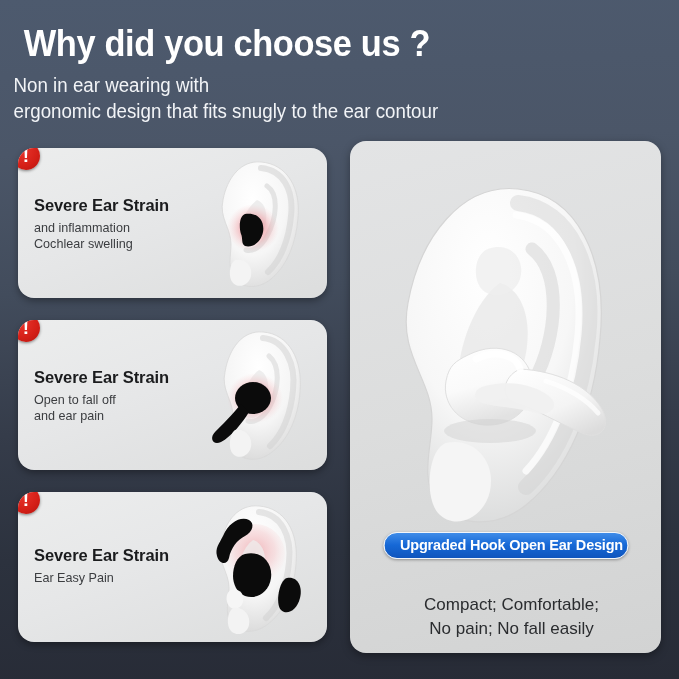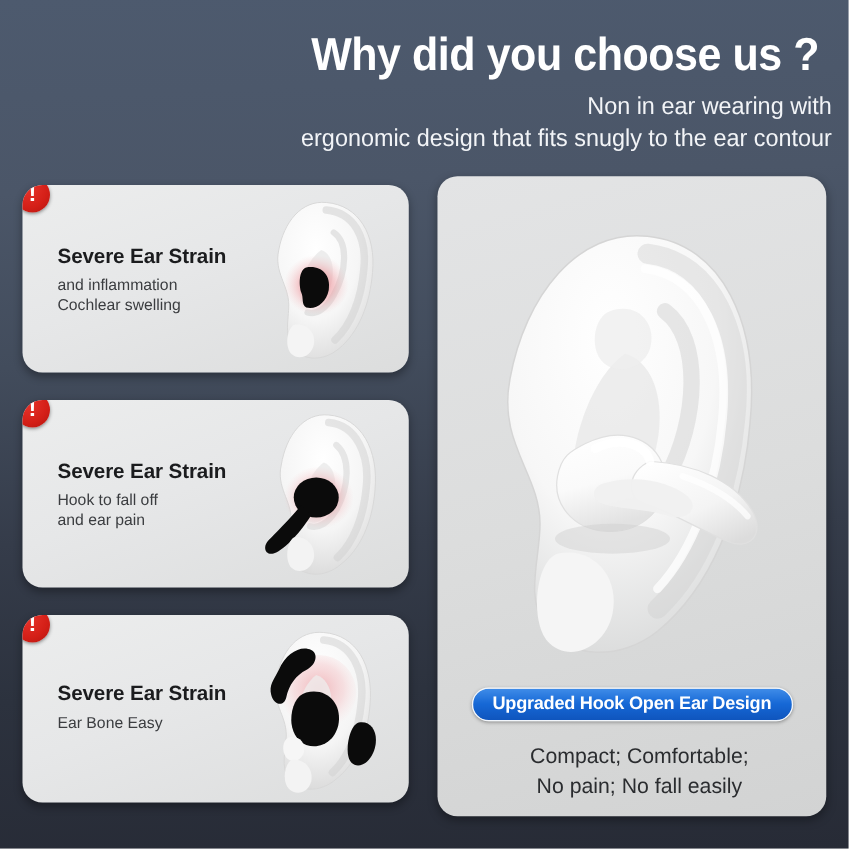--- a/index.html
+++ b/index.html
@@ -20,21 +20,21 @@
         #353c4a 62%,
         #2c323e 80%,
         #272b36 100%);
     overflow:hidden;
   }
 
   
   #header {
     position:absolute;
     left:0; top:0; width:679px;
-    text-align:right;
+    text-align:left;
   }
   #title {
     margin-top:24px;
     font-size:37px;
     font-weight:bold;
     color:#ffffff;
     letter-spacing:-0.4px;
     transform:scaleX(0.93);
     line-height:1.08;
     white-space:nowrap;
@@ -58,21 +58,21 @@
     border-radius:16px;
     box-shadow:0 3px 7px rgba(0,0,0,0.33);
     overflow:hidden;
   }
   #card1 { top:148px; }
   #card2 { top:320px; }
   #card3 { top:492px; }
 
   .card-text {
     position:absolute;
-    left:28px;
+    left:16px;
     width:155px;
   }
   .card-title {
     font-size:16.5px;
     font-weight:bold;
     color:#1b1c1e;
     letter-spacing:-0.1px;
     white-space:nowrap;
   }
   .card-desc {
@@ -127,22 +127,22 @@
   #right-art {
     position:absolute;
     left:0; top:0; width:311px; height:420px;
   }
   #right-art svg { width:100%; height:100%; display:block; }
 
   #badge {
     position:absolute;
     left:50%;
     transform:translateX(-50%);
-    top:409px;
-    padding:4px 16px 5px 16px;
+    top:391px;
+    padding:4px 4px 5px 16px;
     border-radius:999px;
     background:linear-gradient(180deg,#3f8ce8 0%,#1668d6 48%,#0f55bd 100%);
     border:1.6px solid #f2f6fb;
     box-shadow:0 1px 3px rgba(0,0,0,0.35);
     color:#ffffff;
     font-size:14.5px;
     font-weight:bold;
     letter-spacing:-0.2px;
     white-space:nowrap;
     transform-origin:center;
@@ -213,21 +213,21 @@
     </div>
   </div>
 
   <div class="card" id="card2">
     <div class="alert-badge">
       <span class="bang">!</span>
     </div>
     <div class="card-text">
       <div class="card-title">Severe Ear Strain</div>
       <div class="card-desc">
-        <div>Hook to fall off</div>
+        <div>Open to fall off</div>
         <div>and ear pain</div>
       </div>
     </div>
     <div class="card-art">
       <svg viewBox="0 0 140 150">
         <defs>
           <radialGradient id="e2helix" cx="45%" cy="28%" r="75%">
             <stop offset="0%" stop-color="#ffffff"></stop>
             <stop offset="60%" stop-color="#f5f5f5"></stop>
             <stop offset="100%" stop-color="#dadada"></stop>
@@ -252,21 +252,21 @@
     </div>
   </div>
 
   <div class="card" id="card3">
     <div class="alert-badge">
       <span class="bang">!</span>
     </div>
     <div class="card-text">
       <div class="card-title">Severe Ear Strain</div>
       <div class="card-desc">
-        <div>Ear Bone Easy</div>
+        <div>Ear Easy Pain</div>
       </div>
     </div>
     <div class="card-art">
       <svg viewBox="0 0 140 150">
         <defs>
           <radialGradient id="e3helix" cx="45%" cy="28%" r="75%">
             <stop offset="0%" stop-color="#ffffff"></stop>
             <stop offset="60%" stop-color="#f5f5f5"></stop>
             <stop offset="100%" stop-color="#d9d9d9"></stop>
           </radialGradient>

